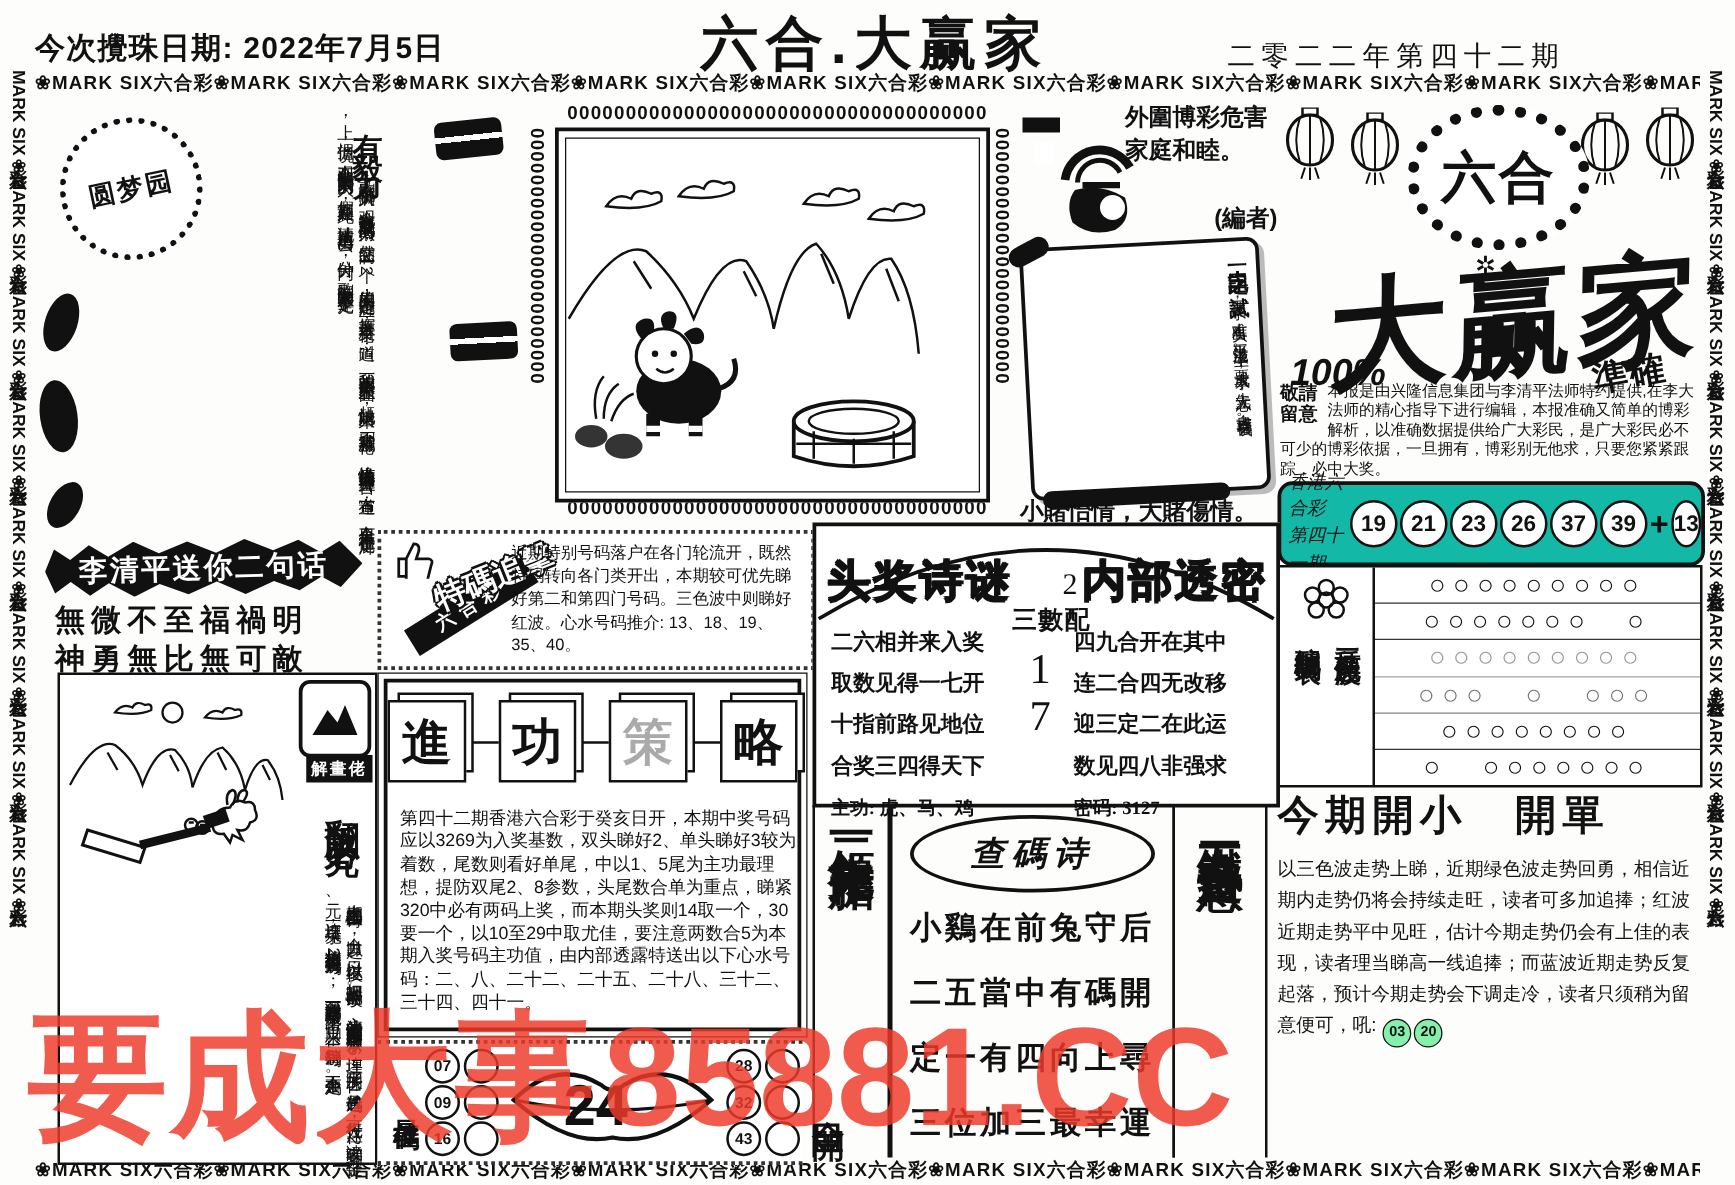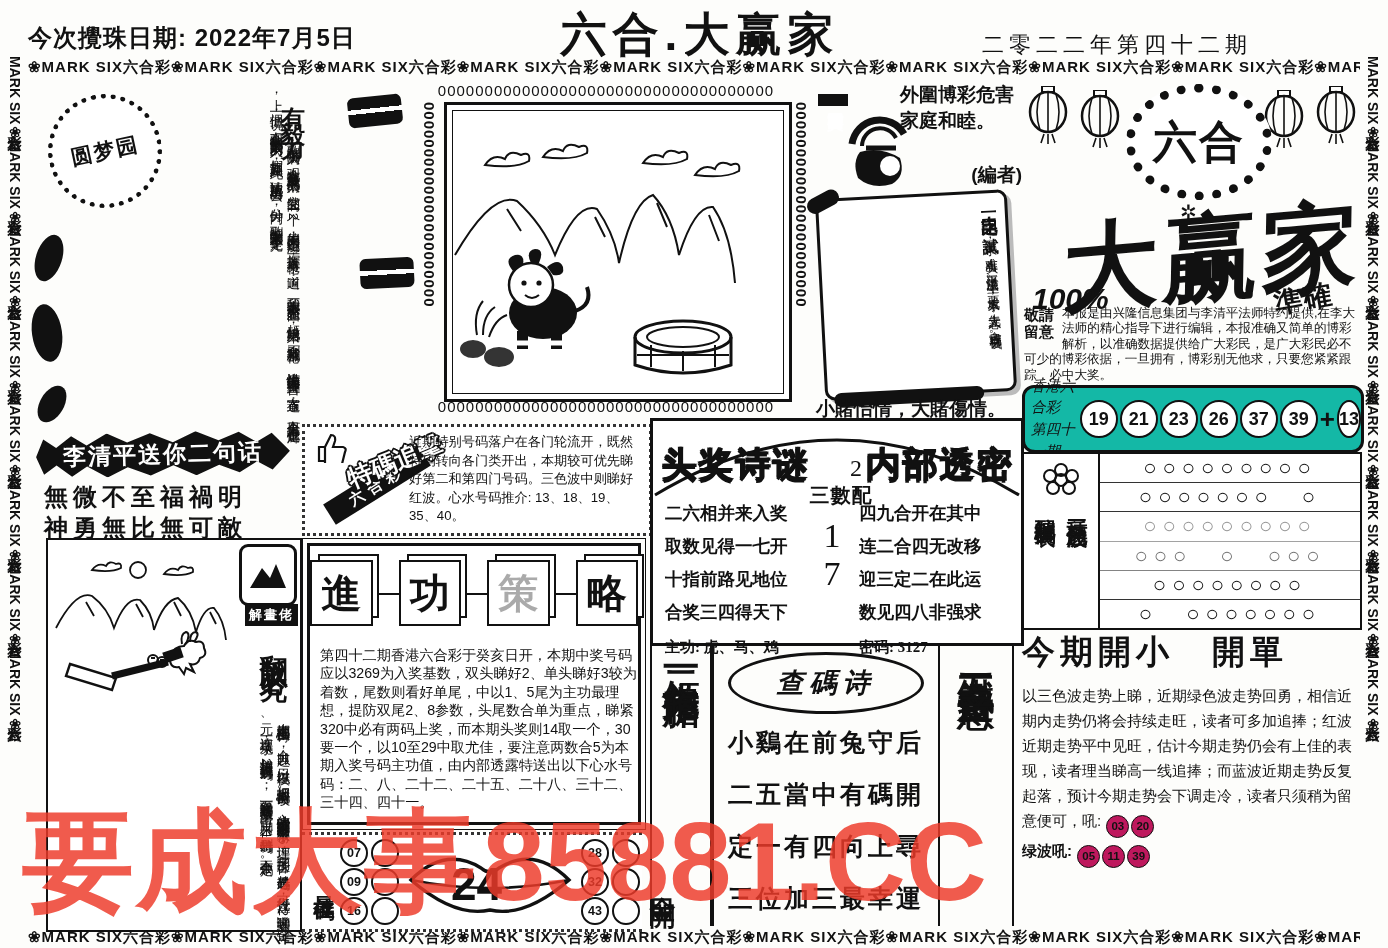--- a/index.html
+++ b/index.html
@@ -27,21 +27,21 @@
   .sun-stamp span{font-size:21px;font-weight:bold;letter-spacing:2px;}
   .story-text{right:0px;top:4px;width:196px;height:336px;font-size:13.5px;line-height:17px;letter-spacing:1px;}
   .story-title{font-size:24px;font-weight:bold;letter-spacing:14px;margin-left:10px;margin-right:6px;}
   .blob{position:absolute;background:#111;border-radius:50%;}
   .tile{position:absolute;width:54px;height:30px;border-radius:6px;
         background:linear-gradient(#111 0 40%,#fff 40% 55%,#111 55% 100%);}
   .tile2{background:linear-gradient(#111 0 26%,#fff 26% 40%,#111 40% 60%,#fff 60% 74%,#111 74% 100%);}
 
   
   .pic-wrap{left:420px;top:82px;width:392px;height:338px;}
-  .o-row{left:0;width:372px;font-size:15px;font-weight:normal;letter-spacing:1px;text-align:center;}
+  .o-row{left:16px;width:372px;font-size:15px;font-weight:bold;letter-spacing:1px;text-align:center;}
   .o-col{width:16px;top:20px;height:296px;font-size:15px;font-weight:bold;letter-spacing:1px;}
   .pic-frame{left:24px;top:20px;width:342px;height:294px;border:3px solid #111;outline:1px solid #111;outline-offset:-9px;background:#fff;}
 
   
   .treasure{left:816px;top:82px;width:204px;height:340px;}
   .t-label{left:2px;top:12px;width:26px;padding:6px 2px;background:#111;color:#fff;
            font-size:17px;font-weight:bold;text-align:center;line-height:1.3;}
   .t-editor{left:84px;top:0px;width:122px;font-size:19px;font-weight:bold;line-height:1.35;}
   .t-editor-sig{left:84px;top:80px;width:122px;text-align:right;font-size:19px;font-weight:bold;}
   .scroll{left:4px;top:112px;width:186px;height:196px;border:3px solid #111;border-radius:10px;
@@ -88,21 +88,21 @@
   .circle-row:last-child{border-bottom:none;}
   .circle-row:nth-child(3){opacity:.45;}
   .circle-row:nth-child(4){opacity:.6;}
 
   
   .this-issue{left:1022px;top:630px;width:336px;height:296px;}
   .ti-title{font-size:33px;font-weight:bold;letter-spacing:5px;}
   .ti-para{margin-top:8px;font-size:15px;line-height:25px;}
   .cnum{display:inline-flex;width:21px;height:21px;border:1.5px solid #111;border-radius:50%;
         align-items:center;justify-content:center;font-size:11.5px;font-weight:bold;margin:0 1px;
-        vertical-align:-4px;background:#be185d;}
+        vertical-align:-4px;background:#86efac;}
   .ti-line{font-size:15px;font-weight:bold;margin-top:4px;}
 
   
   .banner{left:36px;top:432px;width:254px;height:44px;background:#111;color:#fff;display:flex;
           align-items:center;justify-content:center;font-size:23px;font-weight:bold;letter-spacing:2px;
           transform:rotate(-1.5deg);clip-path:polygon(0 50%,3% 10%,8% 30%,14% 4%,20% 26%,28% 0,36% 22%,45% 2%,
           54% 24%,63% 0,72% 22%,80% 4%,87% 28%,93% 8%,100% 50%,93% 92%,87% 72%,80% 96%,72% 78%,63% 100%,
           54% 76%,45% 98%,36% 78%,28% 100%,20% 74%,14% 96%,8% 70%,3% 90%);}
   .two-lines{left:44px;top:482px;width:250px;font-size:24px;font-weight:bold;letter-spacing:5px;line-height:31px;
              font-family:"Liberation Serif",serif;}
@@ -358,24 +358,20 @@
         <div class="circle-row">○　○○○○○○○</div>
       </div>
   </div>
 
   <div class="abs this-issue">
     <div class="ti-title">今期開小　開單</div>
     <div class="ti-para">
       <span>以三色波走势上睇，近期绿色波走势回勇，相信近期内走势仍将会持续走旺，读者可多加追捧；红波近期走势平中见旺，估计今期走势仍会有上佳的表现，读者理当睇高一线追捧；而蓝波近期走势反复起落，预计今期走势会下调走冷，读者只须稍为留意便可，吼:</span>
       <span><span class="cnum">03</span><span class="cnum">20</span></span>
     </div>
-    <div class="ti-line">
-      <span>绿波吼:</span>
-      <span><span class="cnum">05</span><span class="cnum">11</span><span class="cnum">39</span></span>
-    </div>
   </div>
 
   <div class="abs banner">李清平送你二句话</div>
   <div class="abs two-lines">
     <div>無微不至福禍明</div>
     <div>神勇無比無可敵</div>
   </div>
 
   <div class="abs solver">
     <svg width="190" height="160" viewBox="0 0 190 160" style="margin:4px;">

